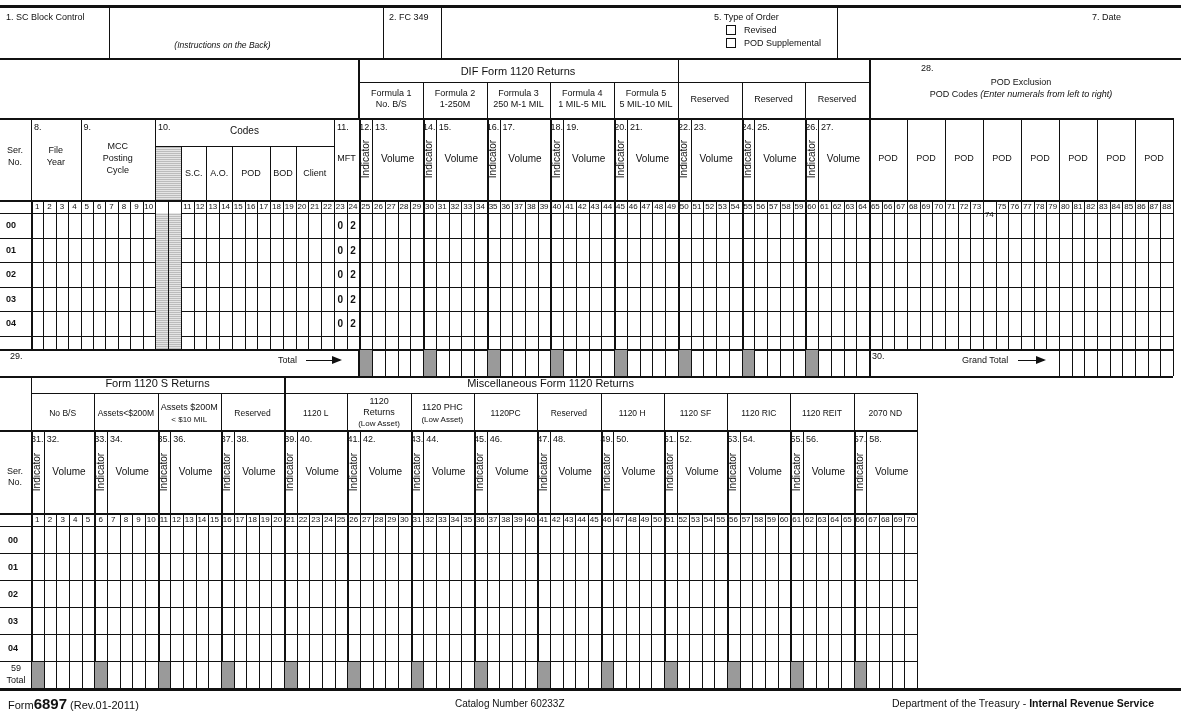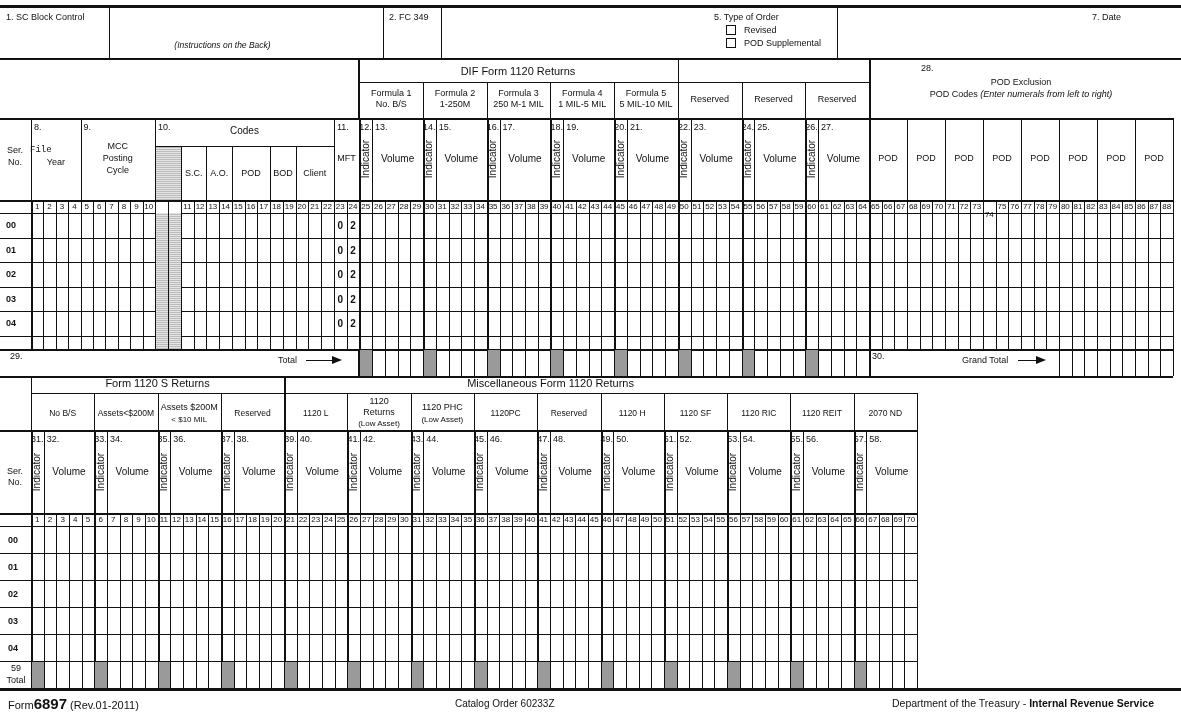--- a/index.html
+++ b/index.html
@@ -71,21 +71,21 @@
     <div class="vl" style="left:805.2962962962963px;top:82px;width:1px;height:36px"></div>
     <div class="t c" style="left:805.2962962962963px;top:94px;width:63.703703703703695px;">Reserved</div>
     <div class="t" style="left:873px;top:63px;margin-left:48px;">28.</div>
     <div class="t c" style="left:869px;top:77px;width:304px;">POD Exclusion</div>
     <div class="t c" style="left:869px;top:89px;width:304px"><span>POD Codes </span><span class="ital">(Enter numerals from left to right)</span></div>
     <div class="hl" style="left:0px;top:118px;width:1173px;height:2px"></div>
     <div class="t c" style="left:0px;top:145px;width:30px;">Ser.</div>
     <div class="t c" style="left:0px;top:157px;width:30px;">No.</div>
     <div class="vl" style="left:31px;top:118px;width:1px;height:231px"></div>
     <div class="t" style="left:34px;top:122px;">8.</div>
-    <div class="t c" style="left:16px;top:145px;width:49.6px;font-family:Liberation Mono, monospace;">File</div>
+    <div class="t c" style="left:31px;top:145px;width:49.6px;">File</div>
     <div class="t c" style="left:31px;top:157px;width:49.6px;">Year</div>
     <div class="vl" style="left:80.6px;top:118px;width:1px;height:82px"></div>
     <div class="t" style="left:83.6px;top:122px;">9.</div>
     <div class="t c" style="left:80.6px;top:141px;width:74.4px;">MCC</div>
     <div class="t c" style="left:80.6px;top:153px;width:74.4px;">Posting</div>
     <div class="t c" style="left:80.6px;top:165px;width:74.4px;">Cycle</div>
     <div class="vl" style="left:155px;top:118px;width:1px;height:82px"></div>
     <div class="t" style="left:158px;top:122px;">10.</div>
     <div class="t c" style="left:155px;top:125px;width:178.8888888888889px;font-size:10px">Codes</div>
     <div class="hl" style="left:155px;top:146px;width:178.8888888888889px;height:1px"></div>
@@ -1619,14 +1619,14 @@
     <div class="cell" style="left:880.0285714285714px;top:662px;width:11.657142857142857px;height:26px"></div>
     <div class="cell" style="left:892.6857142857142px;top:662px;width:11.657142857142857px;height:26px"></div>
     <div class="cell" style="left:905.3428571428572px;top:662px;width:11.657142857142857px;height:26px"></div>
   </div>
 
 <div class="hl" style="left:0;top:688px;width:1181px;height:3px"></div>
 <div class="t" style="left:8px;top:696px;font-size:11px;line-height:16px">
   <span>Form</span><span style="font-size:15px;font-weight:bold">6897</span>
   <span>(Rev.01-2011)</span>
 </div>
-<span class="t" style="left:455px;top:698px;font-size:10px">Catalog Order 60233Z</span>
+<span class="t" style="left:455px;top:698px;font-size:10px">Catalog Number 60233Z</span>
 <span class="t" style="left:892px;top:698px;font-size:10.5px"><span>Department of the Treasury - </span><b>Internal Revenue Service</b></span>
 
 </body></html>

